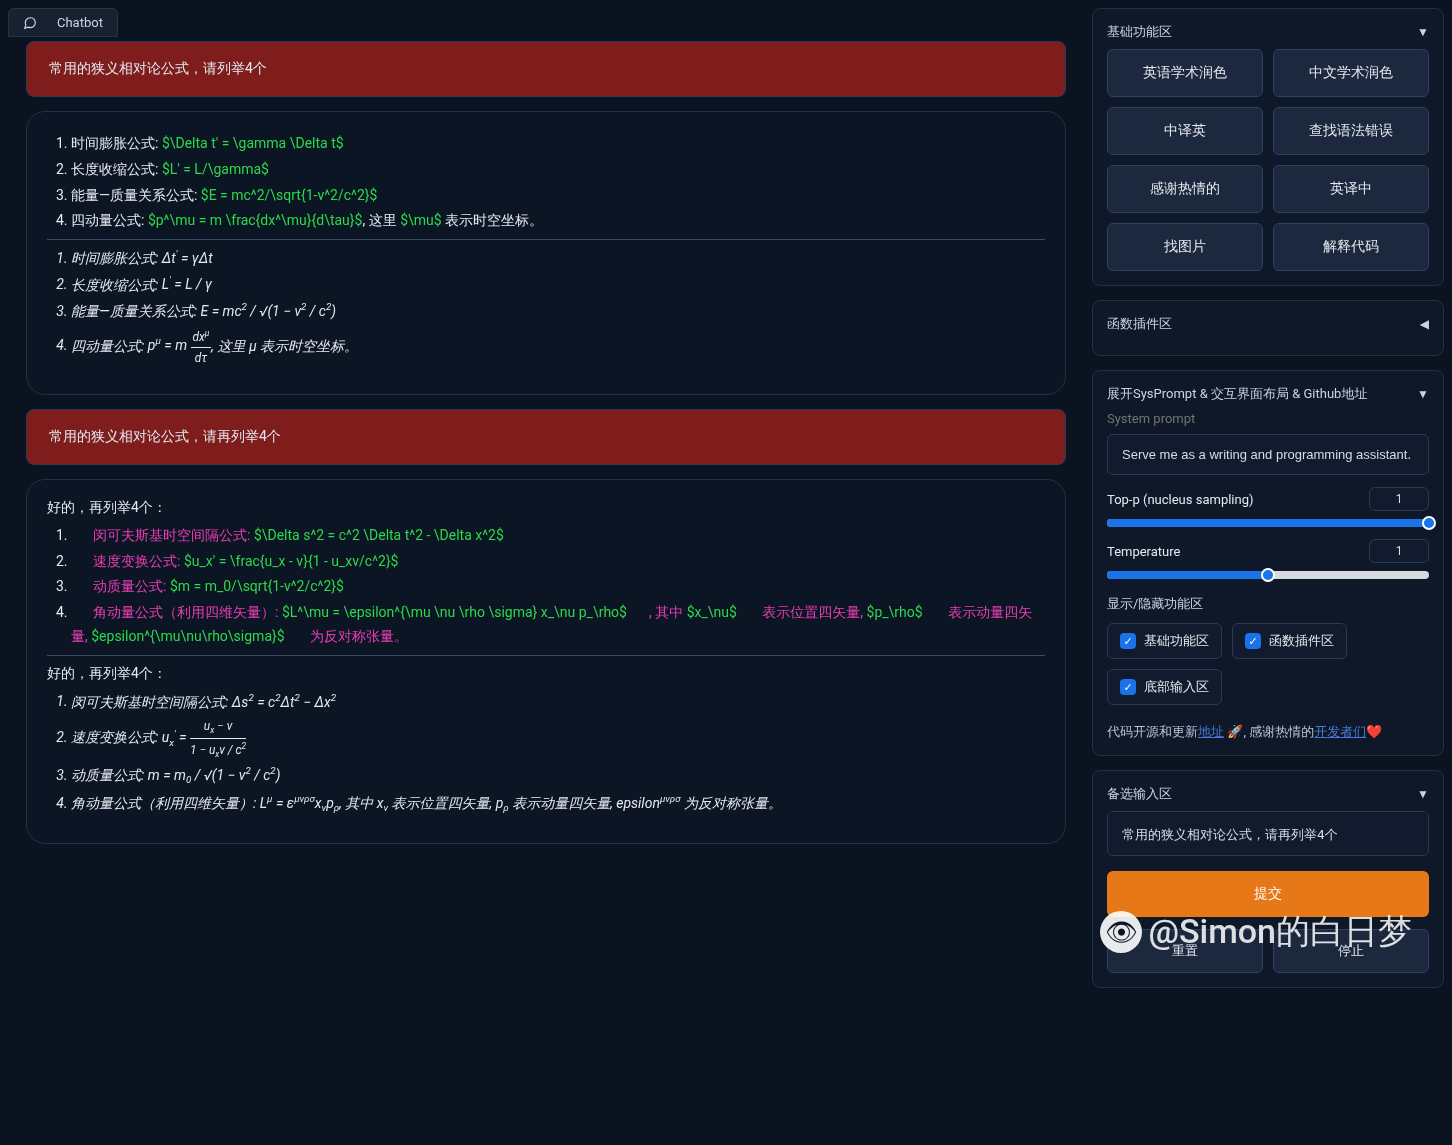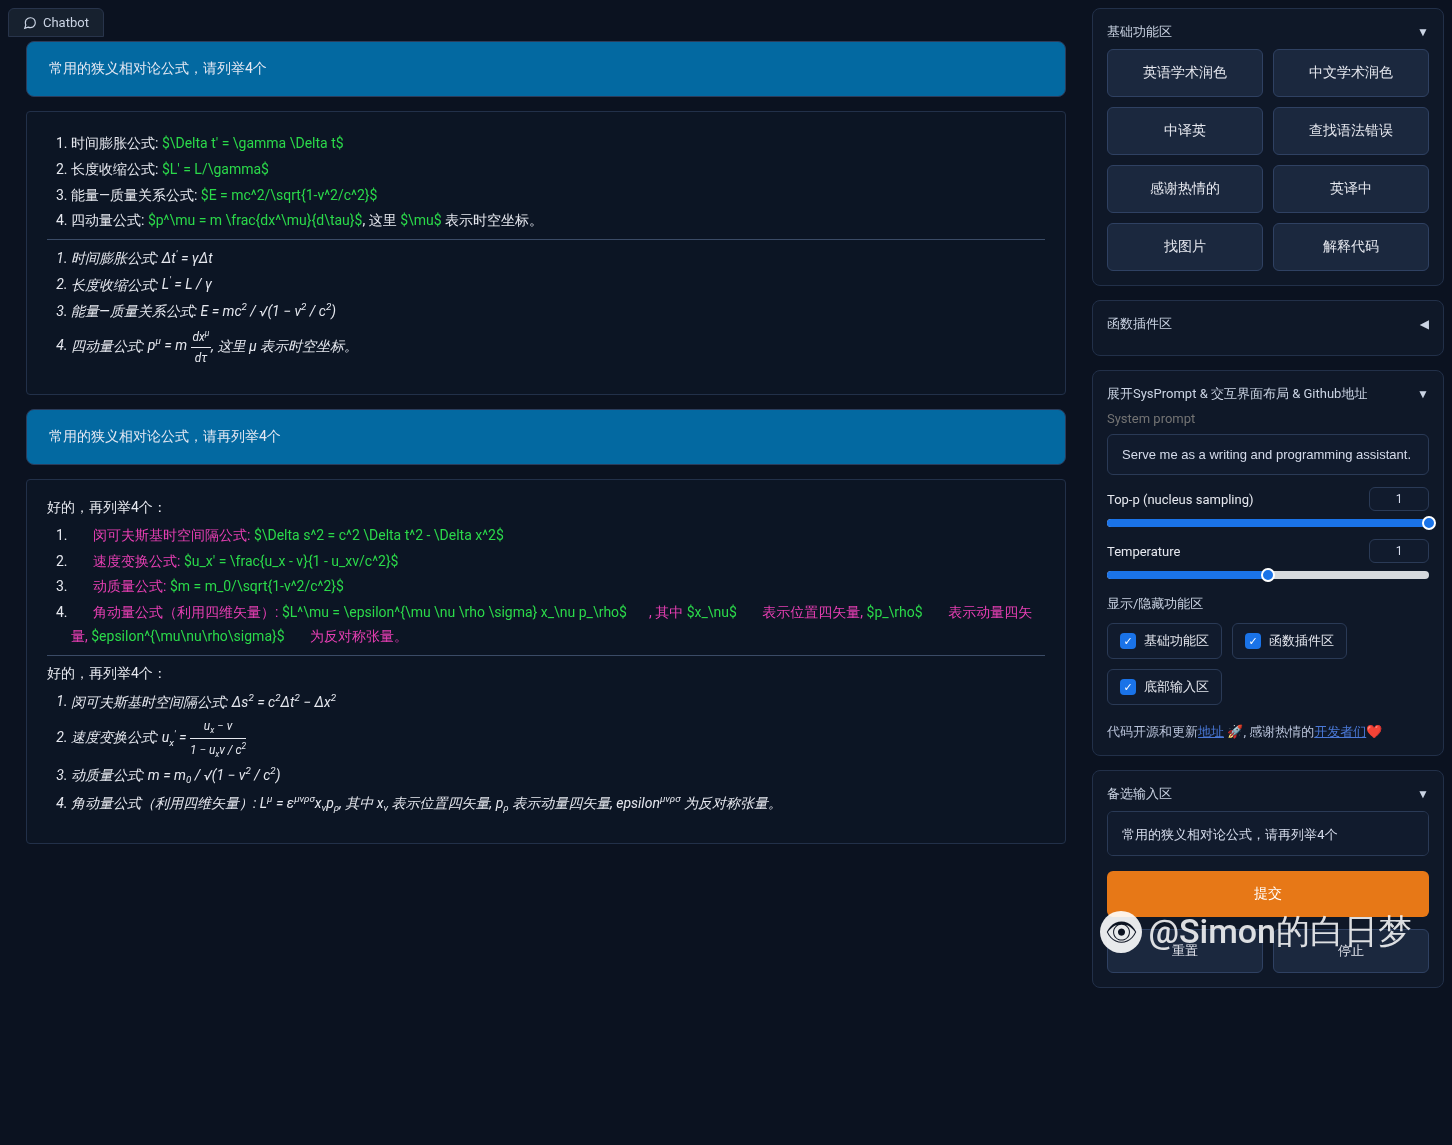--- a/index.html
+++ b/index.html
@@ -14,21 +14,21 @@
     display: flex;
     gap: 16px;
     padding: 8px;
   }
   .left-col { flex: 1; min-width: 0; }
   .right-col { width: 352px; display: flex; flex-direction: column; gap: 14px; }
 
   .tab {
     display: inline-flex;
     align-items: center;
-    gap: 6px;
+    gap: 20px;
     background: #17212f;
     border: 1px solid #28344b;
     padding: 6px 14px;
     border-radius: 6px 6px 0 0;
     font-size: 13px;
     color: #cbd4e4;
   }
 
   .panel {
     background: #0f1828;
@@ -42,31 +42,31 @@
     align-items: center;
     margin-bottom: 8px;
     font-size: 13px;
     color: #cbd4e4;
   }
   .panel-header .caret { font-size: 12px; }
 
   
   .chat-area { display: flex; flex-direction: column; gap: 14px; padding: 4px 10px 0 18px; }
   .user-msg {
-    background: #0369a1;
+    background: #7f1d1d;
     border: 1px solid #2b3c5b;
     border-radius: 8px;
     padding: 18px 22px;
     color: #e3e7f2;
     font-size: 14px;
   }
   .bot-msg {
     background: #0c1524;
     border: 1px solid #223049;
-    border-radius: 4px;
+    border-radius: 19px;
     padding: 16px 20px 20px 20px;
     font-size: 14px;
     line-height: 1.7;
   }
   .bot-msg .list { list-style: decimal; padding-left: 24px; margin: 4px 0 6px 0; }
   .bot-msg .list li { margin: 2px 0; }
   .bot-msg .hr { border: none; border-top: 1px solid #3b4b66; margin: 6px 0; }
   .label-text { color: #e6e8ef; }
   .green { color: #2bd94a; }
   .magenta { color: #e83fb4; margin-left: 22px; }

